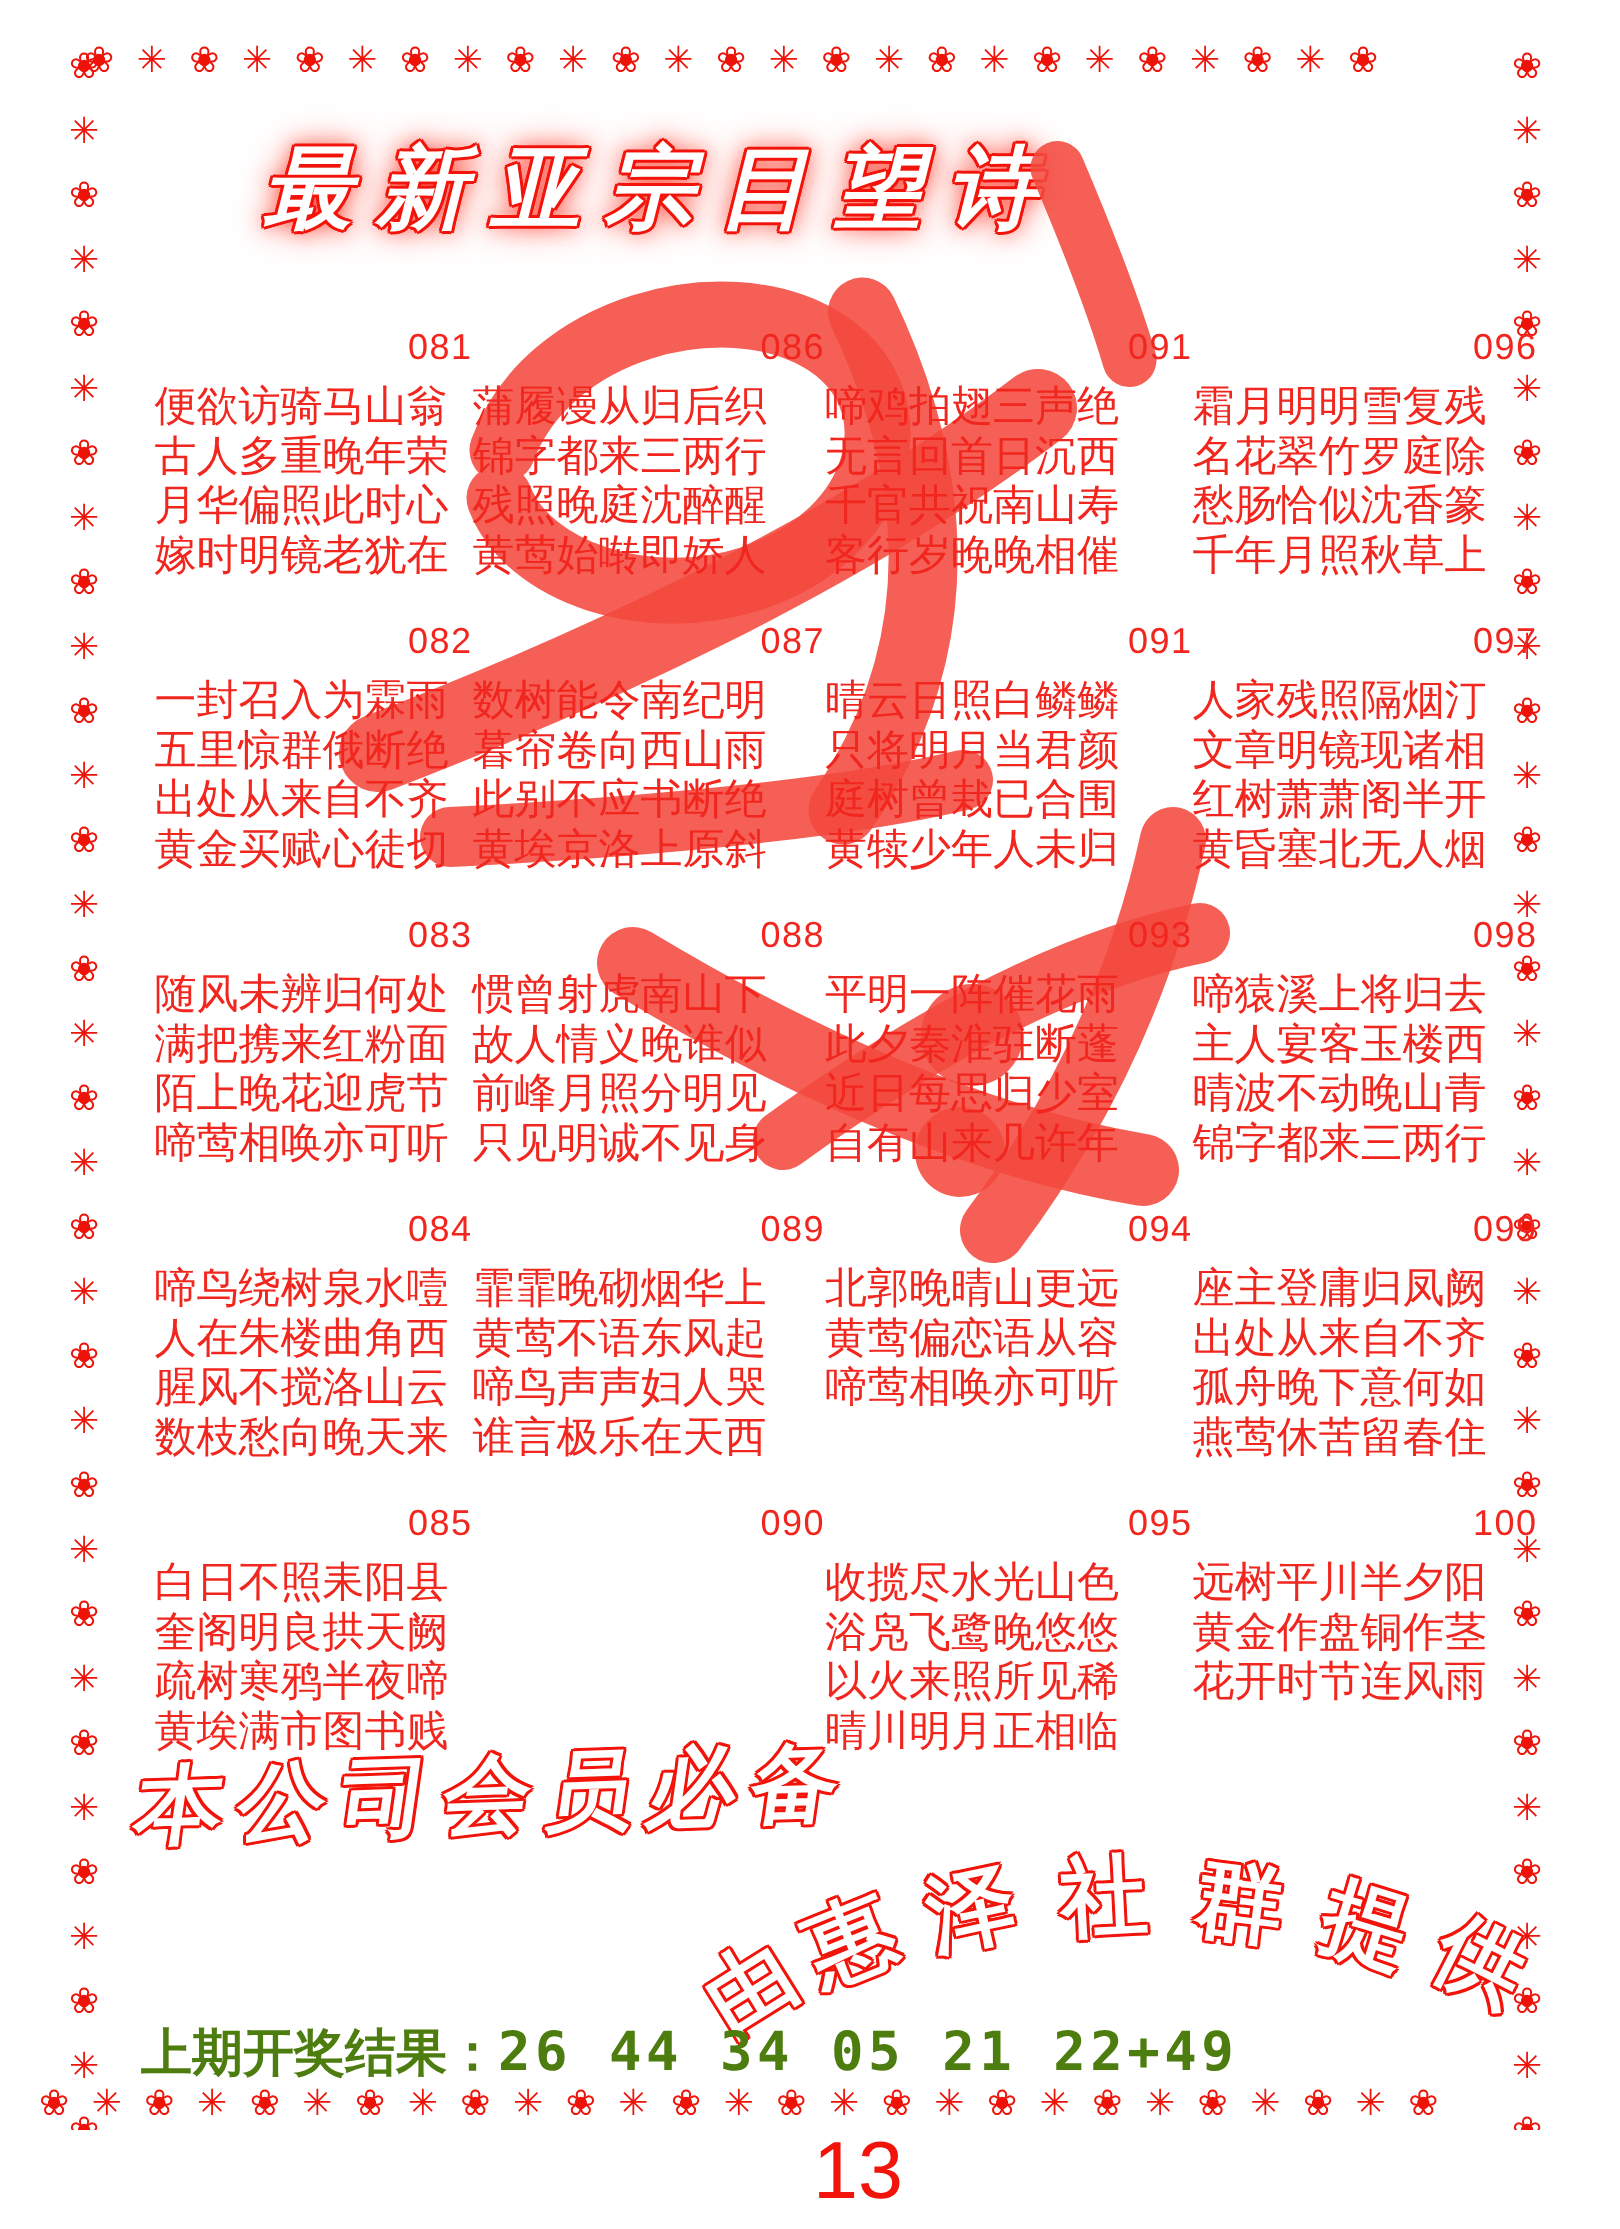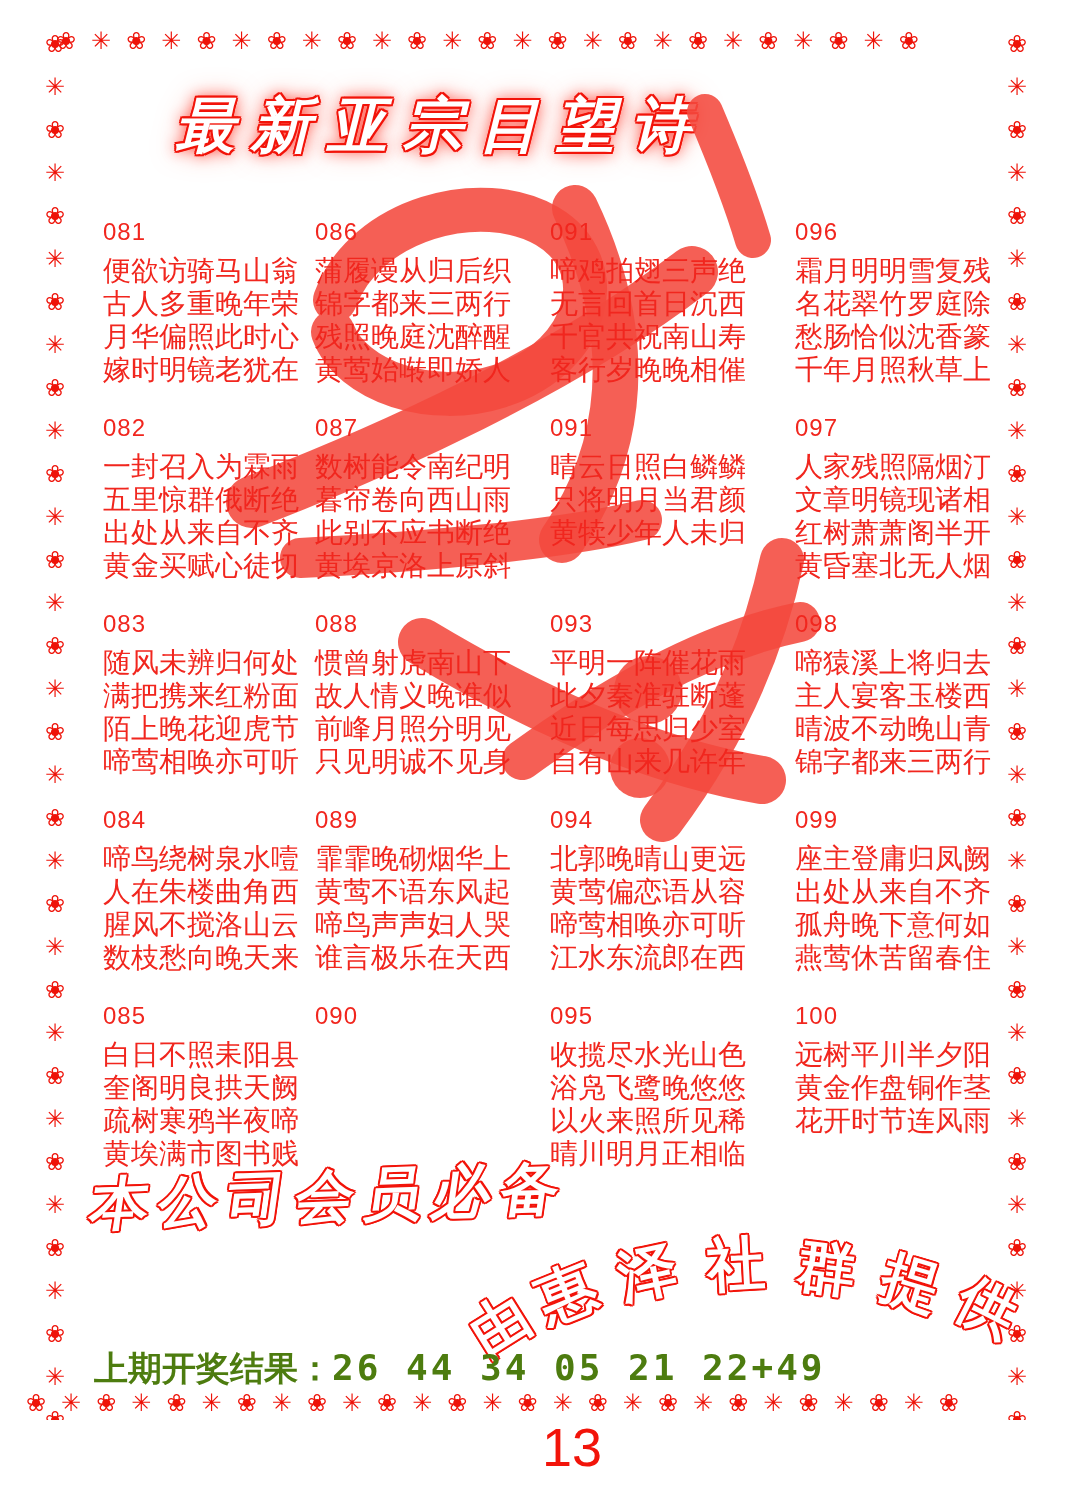--- a/index.html
+++ b/index.html
@@ -38,21 +38,21 @@
   
   .watermark{ position:absolute; left:0; top:0; pointer-events:none; }
 
   
   .poem-grid{
     position:absolute; left:103px; top:218px; width:922px;
     display:grid; grid-template-columns:212px 235px 245px 230px;
     grid-auto-rows:196px; z-index:2;
   }
   .poem{ color:#f1261e; }
-  .poem-num{ font-size:24px; font-weight:500; margin-bottom:8px; letter-spacing:1px;}
+  .poem-num{ font-size:24px; font-weight:500; margin-bottom:8px; letter-spacing:1px;text-align:right;}
   .poem-line{ font-size:28px; line-height:33px; font-weight:500; white-space:nowrap; }
 
   
   .slogan{
     position:absolute; left:92px; top:1158px;
     font-size:58px; letter-spacing:10px;
     transform:skewX(-10deg) rotate(-2deg);
     z-index:3;
   }
   .arc{ position:absolute; left:458px; top:1244px; width:560px; height:120px;
@@ -165,20 +165,21 @@
           <div class="poem-line">暮帘卷向西山雨</div>
           <div class="poem-line">此别不应书断绝</div>
           <div class="poem-line">黄埃京洛上原斜</div>
         </div>
     </div>
       <div class="poem">
       <div class="poem-num">091</div>
       <div>
           <div class="poem-line">晴云日照白鳞鳞</div>
           <div class="poem-line">只将明月当君颜</div>
+          <div class="poem-line">庭树曾栽已合围</div>
           <div class="poem-line">黄犊少年人未归</div>
         </div>
     </div>
       <div class="poem">
       <div class="poem-num">097</div>
       <div>
           <div class="poem-line">人家残照隔烟汀</div>
           <div class="poem-line">文章明镜现诸相</div>
           <div class="poem-line">红树萧萧阁半开</div>
           <div class="poem-line">黄昏塞北无人烟</div>
@@ -237,21 +238,20 @@
           <div class="poem-line">啼鸟声声妇人哭</div>
           <div class="poem-line">谁言极乐在天西</div>
         </div>
     </div>
       <div class="poem">
       <div class="poem-num">094</div>
       <div>
           <div class="poem-line">北郭晚晴山更远</div>
           <div class="poem-line">黄莺偏恋语从容</div>
           <div class="poem-line">啼莺相唤亦可听</div>
-          <div class="poem-line">江水东流郎在西</div>
         </div>
     </div>
       <div class="poem">
       <div class="poem-num">099</div>
       <div>
           <div class="poem-line">座主登庸归凤阙</div>
           <div class="poem-line">出处从来自不齐</div>
           <div class="poem-line">孤舟晚下意何如</div>
           <div class="poem-line">燕莺休苦留春住</div>
         </div>

